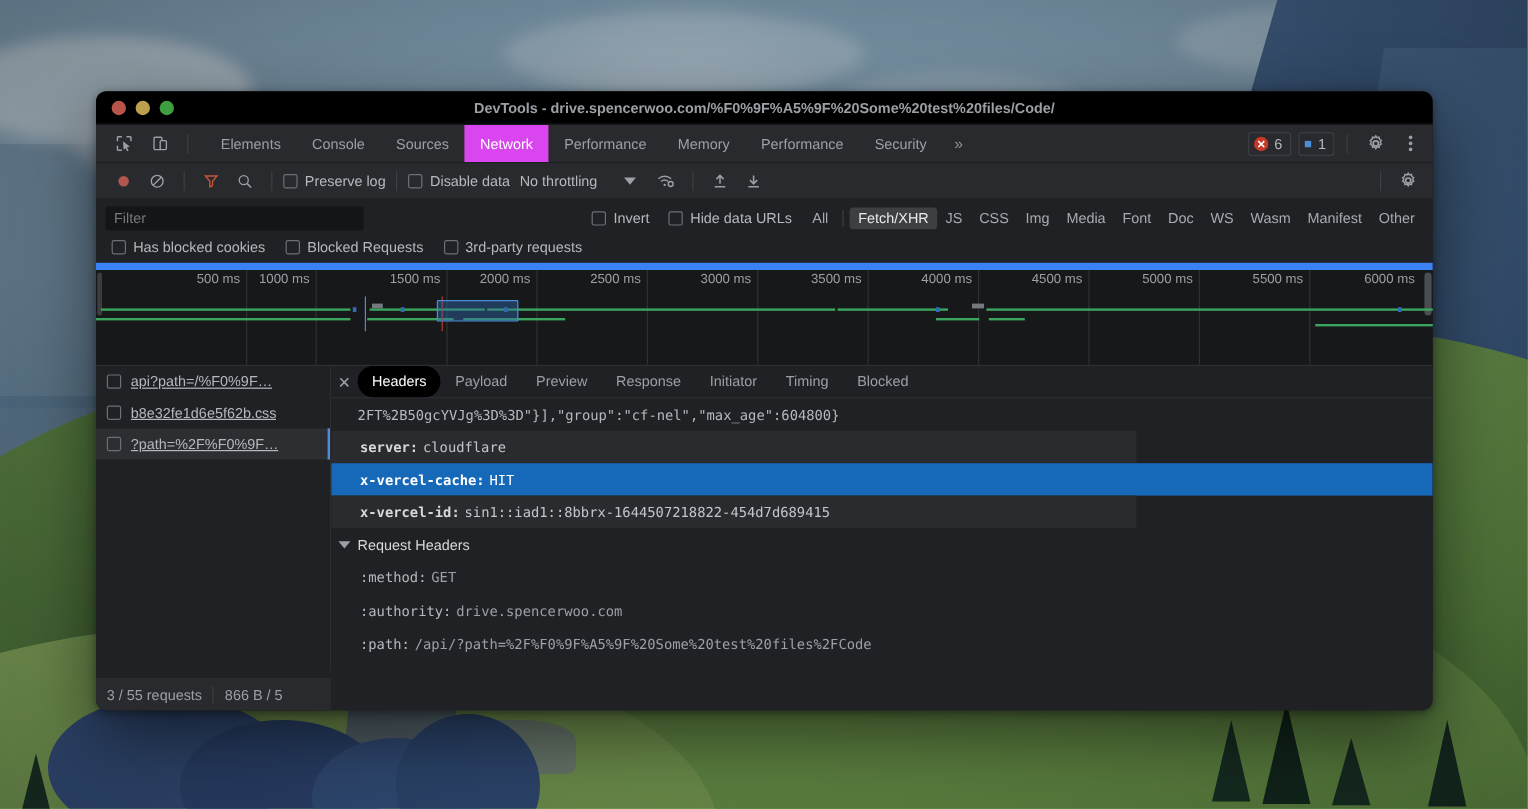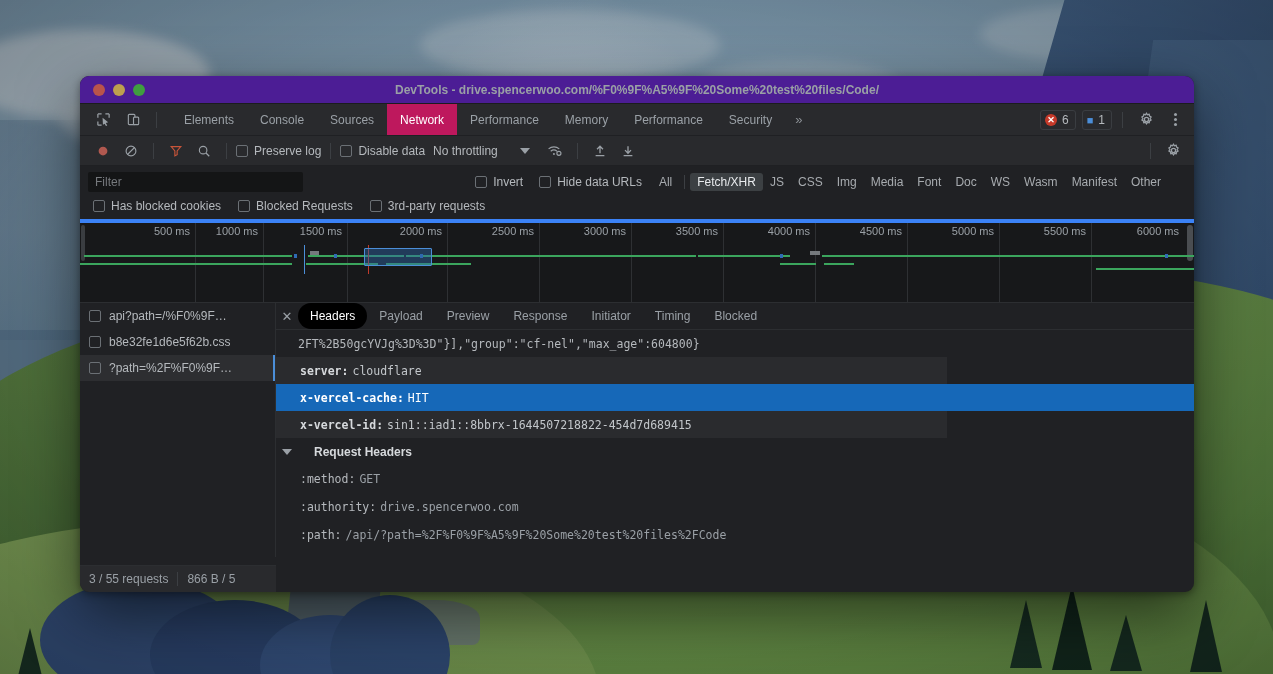--- a/index.html
+++ b/index.html
@@ -130,21 +130,21 @@
     border-radius: 9px;
     box-shadow: 0 22px 60px rgba(0,0,0,0.55), 0 2px 8px rgba(0,0,0,0.4);
     overflow: hidden;
     color: #c9cdd1;
     font-size: 12px;
   }
 
   
   .titlebar {
     height: 28px;
-    background: #4c1d95;
+    background: #000000;
     display: flex; align-items: center;
     position: relative;
     border-bottom: 1px solid #1b1c1f;
   }
   .traffic { display: flex; gap: 8px; padding-left: 13px; }
   .dot { width: 12px; height: 12px; border-radius: 50%; }
   .dot.red { background: #b9544b; }
   .dot.yellow { background: #bda04e; }
   .dot.green { background: #3f9e3f; }
   .title-text {
@@ -167,21 +167,21 @@
     display: flex; align-items: center; justify-content: center;
     border-radius: 3px;
   }
   .maintabs { display: flex; align-items: stretch; flex: 1; }
   .maintab {
     padding: 0 13px;
     display: flex; align-items: center;
     font-size: 12px; color: #9aa0a6;
     white-space: nowrap;
   }
-  .maintab.active { background: #be185d; color: #fff; }
+  .maintab.active { background: #d946ef; color: #fff; }
   .chev { padding: 0 10px; display: flex; align-items: center; color: #8b9095; font-size: 13px; }
   .tabstrip-right { display: flex; align-items: center; gap: 6px; padding-right: 8px; }
   .badge {
     display: flex; align-items: center; gap: 5px;
     border: 1px solid #3a3d41; border-radius: 3px;
     padding: 2px 6px 2px 4px;
     font-size: 12px; color: #b5b9bd;
   }
   .err-dot {
     width: 12px; height: 12px; border-radius: 50%;
@@ -218,22 +218,22 @@
   .tri-down {
     width: 0; height: 0;
     border-left: 5px solid transparent; border-right: 5px solid transparent;
     border-top: 6px solid #9aa0a6;
   }
   .spacer { flex: 1; }
 
   
   .filterbar {
     background: #202124;
-    padding: 5px 26px 0 8px;
-    border-bottom: 4px solid #3b82f6;
+    padding: 5px 8px 0 8px;
+    border-bottom: 6px solid #3b82f6;
   }
   .filterrow1 { display: flex; align-items: center; gap: 0; height: 22px; }
   .filterinput {
     width: 215px; height: 20px;
     background: #141516;
     border-radius: 2px;
     color: #76797d; font-size: 12px;
     display: flex; align-items: center; padding-left: 7px;
   }
   .frspace { flex: 1; }
@@ -299,20 +299,21 @@
   .reqhead {
     height: 26px; display: flex; align-items: center;
     padding-left: 9px; font-size: 12px; color: #c9cdd1;
     border-bottom: 1px solid #2c2e31;
   }
   .reqrow {
     height: 26px; display: flex; align-items: center; gap: 8px;
     padding-left: 9px;
     font-size: 12px; color: #b5b9bd;
     position: relative;
+    text-decoration: underline;
   }
   .reqrow.selected { background: #2d2e31; }
   .reqrow.selected::after {
     content: ""; position: absolute; right: 0; top: 0; bottom: 0;
     width: 2px; background: #4b8ed8;
   }
   .reqrow .cbox { flex: none; }
   .reqname { overflow: hidden; white-space: nowrap; text-overflow: ellipsis; }
 
   .detail { flex: 1; display: flex; flex-direction: column; background: #202124; }
@@ -348,24 +349,24 @@
   .hrow.selected { background: #1668b8; color: #fff; }
   .hrow .hk { font-weight: bold; color: #d6d9dc; }
   .hrow.selected .hk { color: #fff; }
   .hrow .hv { color: #c2c6ca; margin-left: 4px; }
   .hrow.selected .hv { color: #fff; }
   .hrow.plain { color: #b5b9bd; padding-left: 22px; }
 
   .shadegroup { width: 671px; }
 
   .sectionhead {
-    height: 27px; display: flex; align-items: center; gap: 22px;
+    height: 27px; display: flex; align-items: center; gap: 6px;
     padding-left: 6px;
     font-family: "Liberation Sans", sans-serif;
-    font-size: 12px; font-weight: bold; color: #d6d9dc;
+    font-size: 12px; font-weight: normal; color: #d6d9dc;
   }
   .tri {
     width: 0; height: 0;
     border-left: 5px solid transparent; border-right: 5px solid transparent;
     border-top: 6px solid #9aa0a6;
   }
   .reqhdr-row {
     height: 28px; display: flex; align-items: center;
     padding-left: 24px;
     font-family: "DejaVu Sans Mono", monospace;
@@ -616,27 +617,27 @@
       </label>
       <label class="cb">
         <span class="cbox"></span>
         <span>3rd-party requests</span>
       </label>
     </div>
   </div>
 
   <div class="overview">
     <div class="ruler">
-      <div class="tick" style="left:0;width:116px">
+      <div class="tick" style="left:10px;width:116px">
           <span>500 ms</span>
         </div>
       <div class="tick" style="left:92px;width:92px">
           <span>1000 ms</span>
         </div>
-      <div class="tick" style="left:176px;width:92px">
+      <div class="tick" style="left:201px;width:92px">
           <span>1500 ms</span>
         </div>
       <div class="tick" style="left:276px;width:92px">
           <span>2000 ms</span>
         </div>
       <div class="tick" style="left:368px;width:92px">
           <span>2500 ms</span>
         </div>
       <div class="tick" style="left:460px;width:92px">
           <span>3000 ms</span>

